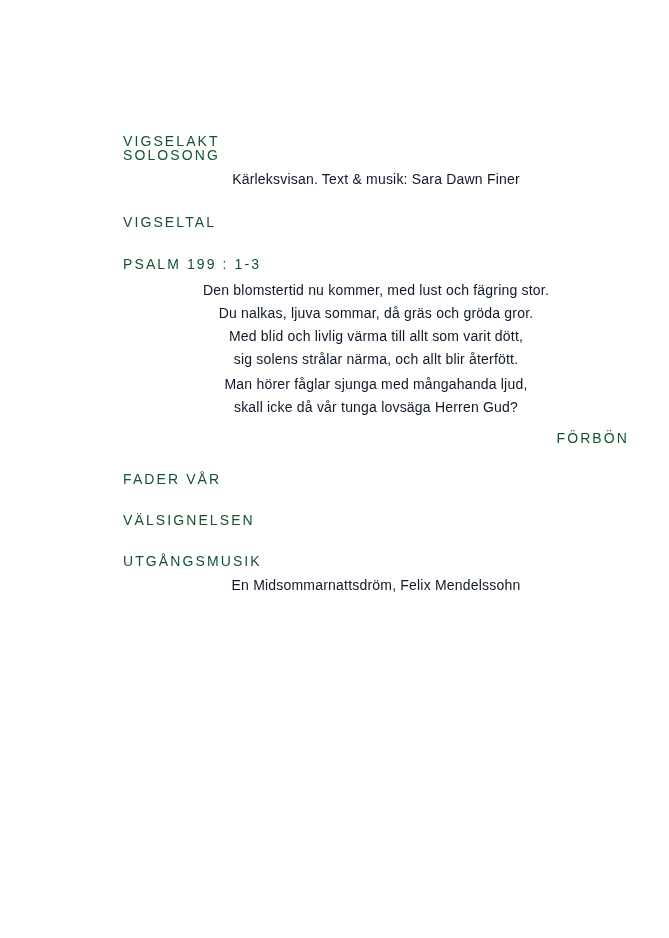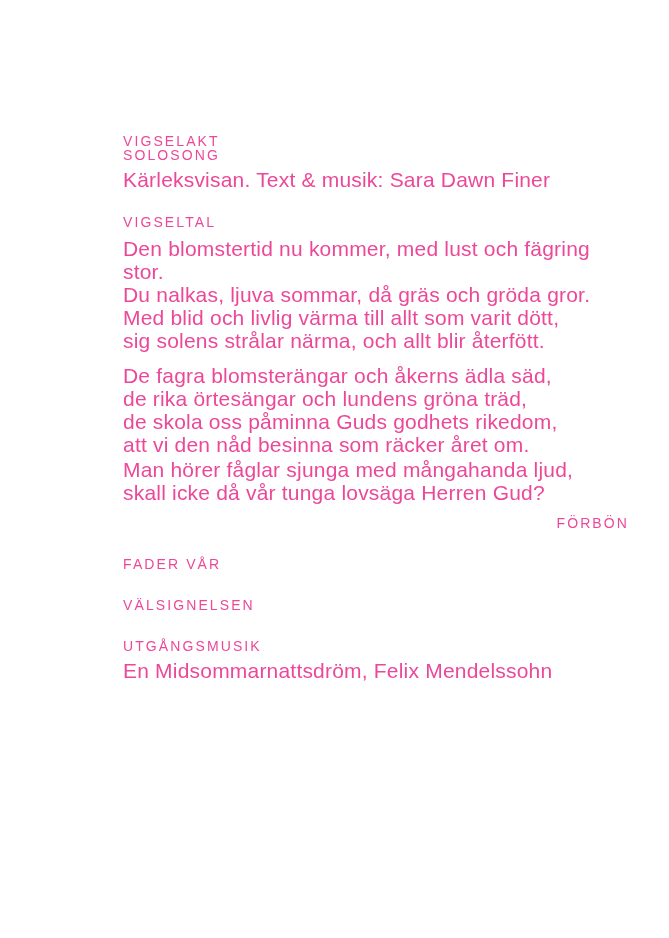--- a/index.html
+++ b/index.html
@@ -16,28 +16,29 @@
     font-family: "Liberation Sans", sans-serif;
   }
   .doc {
     padding: 134px 40px 0 123px;
   }
   .heading {
     font-size: 14px;
     line-height: 14px;
     letter-spacing: 2.1px;
     font-weight: 500;
-    color: #ec4899;
+    color: #14532d;
   }
   .body-line {
-    font-size: 21px;
+    font-size: 14px;
     line-height: 23px;
     letter-spacing: 0.2px;
     font-weight: 400;
-    color: #ec4899;
+    color: #0f172a;
+    text-align: center;
   }
   .mt-title { margin-top: 0; }
   .mt-solosong { }
   .mt-after-heading { margin-top: 6px; }
   .mt-vigseltal { margin-top: 24px; }
   .mt-psalm { margin-top: 28px; }
   .stanza-first { margin-top: 8px; }
   .stanza-2 { margin-top: 12px; }
   .stanza-3 { margin-top: 2px; }
   .mt-forbon { margin-top: 12px; text-align: right; }
@@ -49,34 +50,29 @@
 <div class="page">
   <div class="doc">
 
     <div class="heading mt-title">VIGSELAKT</div>
 
     <div class="heading mt-solosong">SOLOSONG</div>
     <div class="body-line mt-after-heading">Kärleksvisan. Text &amp; musik: Sara Dawn Finer</div>
 
     <div class="heading mt-vigseltal">VIGSELTAL</div>
 
+    <div class="heading mt-psalm">PSALM 199 : 1-3</div>
 
     <div class="stanza stanza-first">
       <div class="body-line">Den blomstertid nu kommer, med lust och fägring stor.</div>
       <div class="body-line">Du nalkas, ljuva sommar, då gräs och gröda gror.</div>
       <div class="body-line">Med blid och livlig värma till allt som varit dött,</div>
       <div class="body-line">sig solens strålar närma, och allt blir återfött.</div>
     </div>
 
-    <div class="stanza stanza-2">
-      <div class="body-line">De fagra blomsterängar och åkerns ädla säd,</div>
-      <div class="body-line">de rika örtesängar och lundens gröna träd,</div>
-      <div class="body-line">de skola oss påminna Guds godhets rikedom,</div>
-      <div class="body-line">att vi den nåd besinna som räcker året om.</div>
-    </div>
 
     <div class="stanza stanza-3">
       <div class="body-line">Man hörer fåglar sjunga med mångahanda ljud,</div>
       <div class="body-line">skall icke då vår tunga lovsäga Herren Gud?</div>
     </div>
 
     <div class="heading mt-forbon">FÖRBÖN</div>
 
     <div class="heading mt-list">FADER VÅR</div>
 

